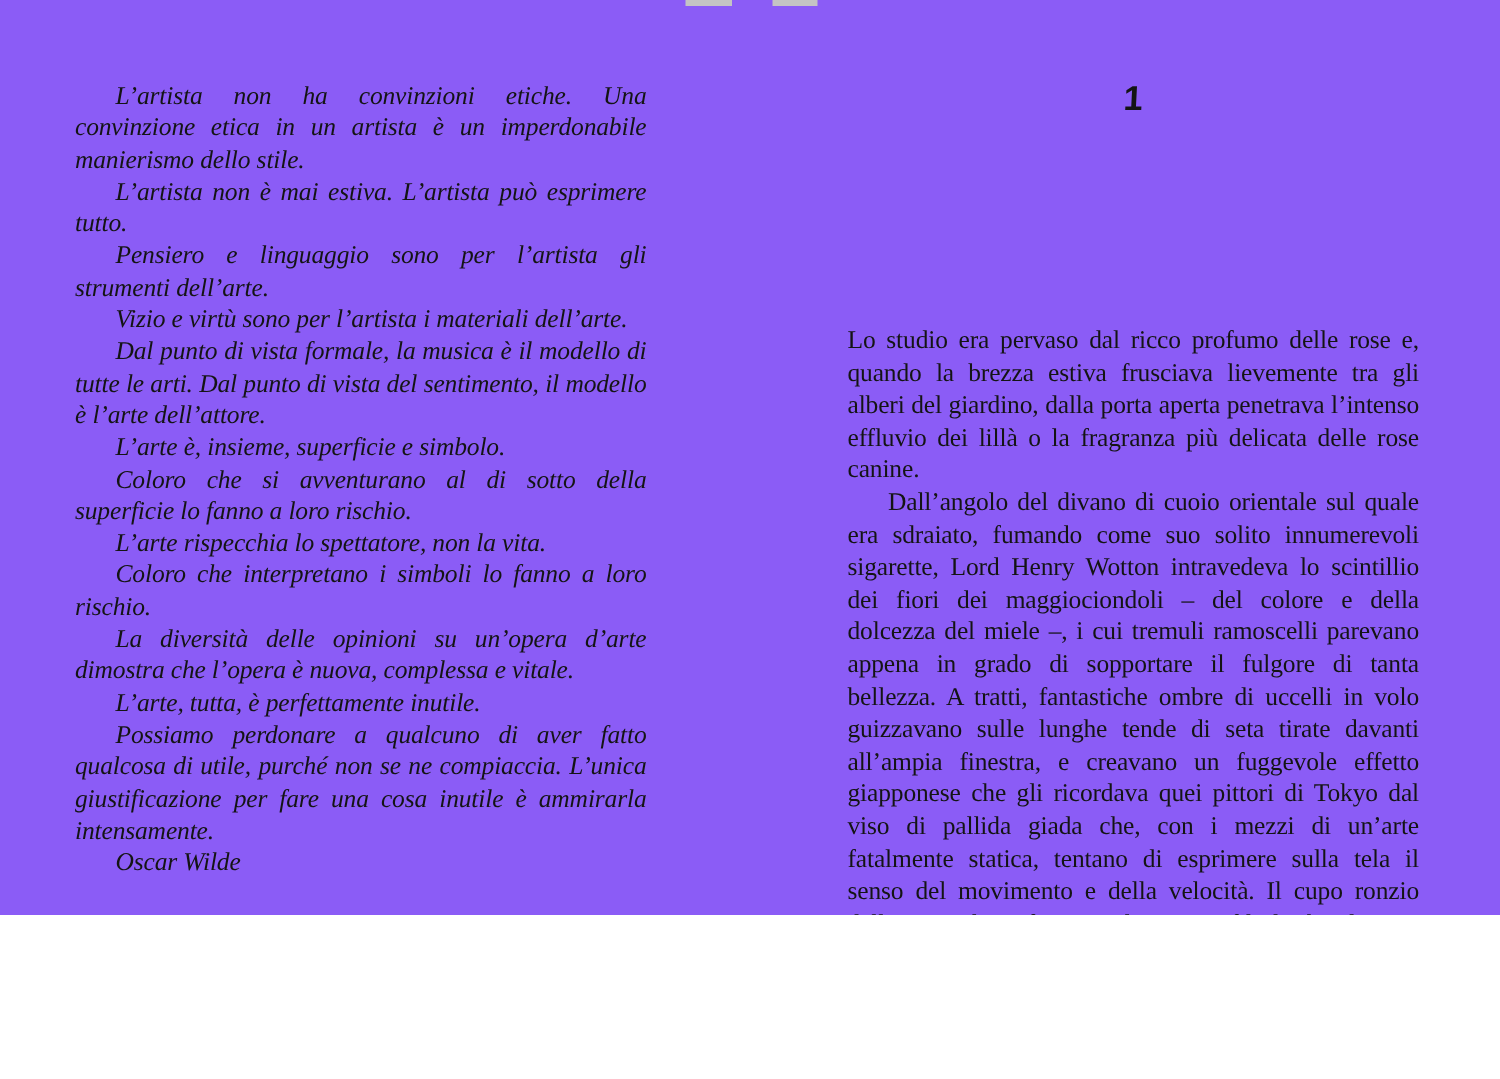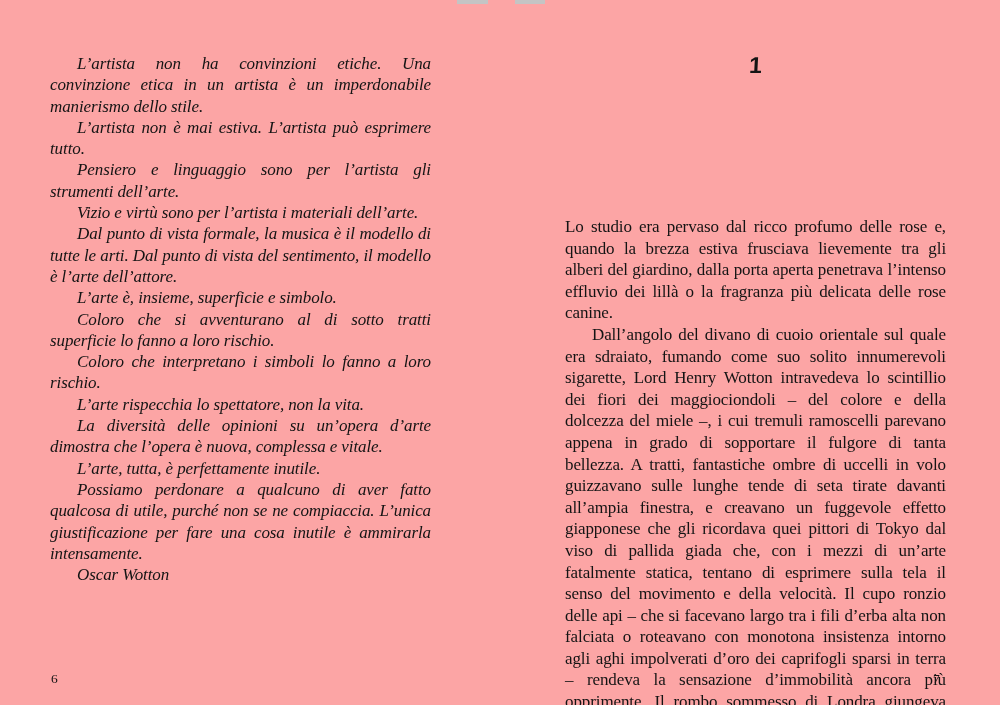--- a/index.html
+++ b/index.html
@@ -3,22 +3,22 @@
 <meta charset="utf-8">
 <style>
   html, body {
     margin: 0;
     padding: 0;
     background: #ffffff;
   }
   .spread {
     position: relative;
     width: 1000px;
-    height: 705px;
-    background: #fca5a5;
+    height: 610px;
+    background: #8b5cf6;
     overflow: hidden;
     font-family: "Liberation Serif", serif;
     color: #141414;
   }
 
   
   .left-page {
     position: absolute;
     left: 50px;
     top: 53px;
@@ -105,27 +105,27 @@
   <div class="edge-mark em-b1"></div>
   <div class="edge-mark em-b2"></div>
 
   <div class="left-page">
     <p>L’artista non ha convinzioni etiche. Una convinzione etica in un artista è un imperdonabile manierismo dello stile.</p>
     <p>L’artista non è mai estiva. L’artista può esprimere tutto.</p>
     <p>Pensiero e linguaggio sono per l’artista gli strumenti dell’arte.</p>
     <p>Vizio e virtù sono per l’artista i materiali dell’arte.</p>
     <p>Dal punto di vista formale, la musica è il modello di tutte le arti. Dal punto di vista del sentimento, il modello è l’arte dell’attore.</p>
     <p>L’arte è, insieme, superficie e simbolo.</p>
-    <p>Coloro che si avventurano al di sotto tratti superficie lo fanno a loro rischio.</p>
+    <p>Coloro che si avventurano al di sotto della superficie lo fanno a loro rischio.</p>
+    <p>L’arte rispecchia lo spettatore, non la vita.</p>
     <p>Coloro che interpretano i simboli lo fanno a loro rischio.</p>
-    <p>L’arte rispecchia lo spettatore, non la vita.</p>
     <p>La diversità delle opinioni su un’opera d’arte dimostra che l’opera è nuova, complessa e vitale.</p>
     <p>L’arte, tutta, è perfettamente inutile.</p>
     <p>Possiamo perdonare a qualcuno di aver fatto qualcosa di utile, purché non se ne compiaccia. L’unica giustificazione per fare una cosa inutile è ammirarla intensamente.</p>
-    <p class="signature">Oscar Wotton</p>
+    <p class="signature">Oscar Wilde</p>
   </div>
 
   <div class="chapter-number">1</div>
 
   <div class="right-page">
     <p class="no-indent">Lo studio era pervaso dal ricco profumo delle rose e, quando la brezza estiva frusciava lievemente tra gli alberi del giardino, dalla porta aperta penetrava l’intenso effluvio dei lillà o la fragranza più delicata delle rose canine.</p>
     <p>Dall’angolo del divano di cuoio orientale sul quale era sdraiato, fumando come suo solito innumerevoli sigarette, Lord Henry Wotton intravedeva lo scintillio dei fiori dei maggiociondoli – del colore e della dolcezza del miele –, i cui tremuli ramoscelli parevano appena in grado di sopportare il fulgore di tanta bellezza. A tratti, fantastiche ombre di uccelli in volo guizzavano sulle lunghe tende di seta tirate davanti all’ampia finestra, e creavano un fuggevole effetto giapponese che gli ricordava quei pittori di Tokyo dal viso di pallida giada che, con i mezzi di un’arte fatalmente statica, tentano di esprimere sulla tela il senso del movimento e della velocità. Il cupo ronzio delle api – che si facevano largo tra i fili d’erba alta non falciata o roteavano con monotona insistenza intorno agli aghi impolverati d’oro dei caprifogli sparsi in terra – rendeva la sensazione d’immobilità ancora più opprimente. Il rombo sommesso di Londra giungeva come la nota bassa di un organo lontano.</p>
 
   </div>
 

